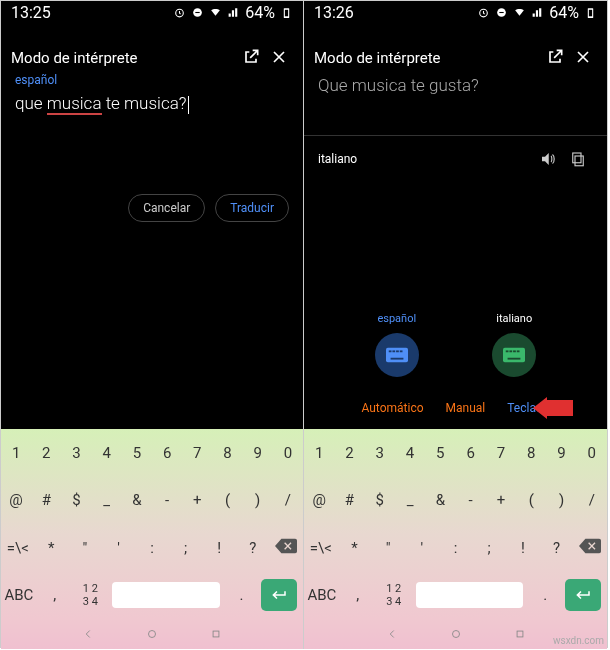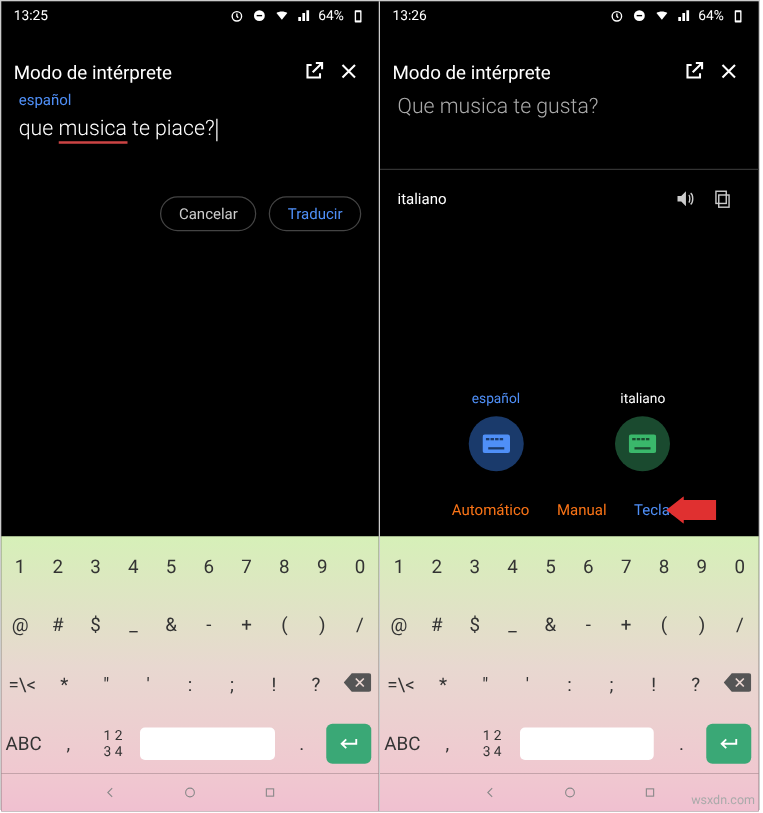--- a/index.html
+++ b/index.html
@@ -1,34 +1,34 @@
 <!DOCTYPE html>
 <html><head>
 <meta charset="utf-8">
 <style>
 *{margin:0;padding:0;box-sizing:border-box;font-family:Roboto,Arial,sans-serif}
 body{width:610px;height:650px;background:#fff;overflow:hidden;position:relative}
 .wrap{display:flex;width:608px;height:648px;border:1px solid #ccc}
 .phone{width:304px;height:648px;background:#000;display:flex;flex-direction:column;position:relative;border-right:1px solid #ccc}
 .phone:last-child{border-right:none}
-.status{height:22px;display:flex;align-items:center;justify-content:space-between;padding:0 10px;color:#fff;font-size:11px}
+.status{height:22px;display:flex;align-items:center;justify-content:space-between;padding:0 10px;color:#fff;font-size:16px}
 .status-r{display:flex;align-items:center;gap:5px}
 .status-r svg{width:13px;height:13px;fill:#fff}
 .appbar{height:44px;display:flex;align-items:flex-end;padding:0 10px;color:#fff;font-size:15px}
 .appbar-title{flex:1}
 .appbar-ic{width:28px;display:flex;justify-content:center;cursor:pointer}
 .appbar-ic svg{width:20px;height:20px;fill:#fff}
 .body-area{flex:1;display:flex;flex-direction:column;padding:0 14px;color:#fff}
 .lang-tag{font-size:12px;margin-top:6px;margin-bottom:6px}
 .blue{color:#4f8ff7}
 .green{color:#ffffff}
 .input-line{font-size:17px;color:#fff;font-weight:300}
 .underline{border-bottom:2px solid #c44}
 .caret{display:inline-block;width:1px;height:18px;background:#fff;vertical-align:middle;margin-left:1px}
-.btn-row{display:flex;justify-content:flex-end;gap:10px;margin-top:44px}
+.btn-row{display:flex;justify-content:flex-end;gap:10px;margin-top:80px}
 .btn-pill{border:1px solid #444;border-radius:16px;padding:6px 14px;font-size:12px;color:#ccc;cursor:pointer}
 .btn-pill.accent{color:#4f8ff7}
 .source-box{font-size:17px;color:#aaa;font-weight:300;margin-top:8px}
 .divider{height:1px;background:#333;margin:40px -14px 0}
 .trans-head{display:flex;align-items:center;margin-top:14px}
 .trans-head .lang-tag{flex:1;margin:0}
 .head-ic{width:30px;display:flex;justify-content:center;cursor:pointer}
 .head-ic svg{width:18px;height:18px;fill:#ccc}
 .trans-text{font-size:18px;color:#fff;font-weight:500;margin-top:14px}
 .lang-switch{display:flex;justify-content:space-around;padding:0 20px;margin-top:auto;margin-bottom:14px}
@@ -93,21 +93,21 @@
         </div>
    <div class="appbar-ic">
           <svg viewBox="0 0 24 24">
             <path d="M18 6L6 18M6 6l12 12" stroke="#fff" stroke-width="2"></path>
           </svg>
         </div>
   </div>
   <div class="body-area">
    <div class="lang-tag blue">español</div>
    <div class="input-line">
-    <span>que </span><span class="underline">musica</span><span> te piace?</span><span class="caret"></span>
+    <span>que </span><span class="underline">musica</span><span> te musica?</span><span class="caret"></span>
    </div>
    <div class="btn-row">
     <div class="btn-pill">Cancelar</div>
     <div class="btn-pill accent">Traducir</div>
    </div>
   </div>
   <div class="keyboard">
    <div class="kb-row" id="lk1">
           <div>1</div>
           <div>2</div>

